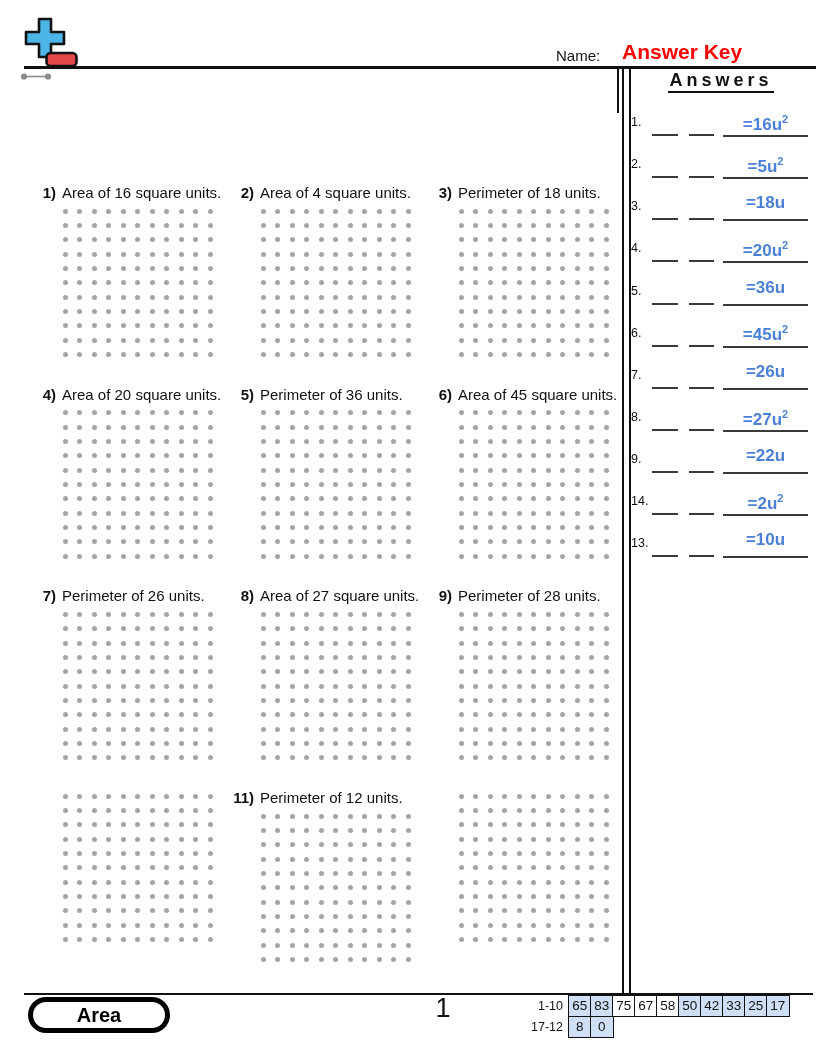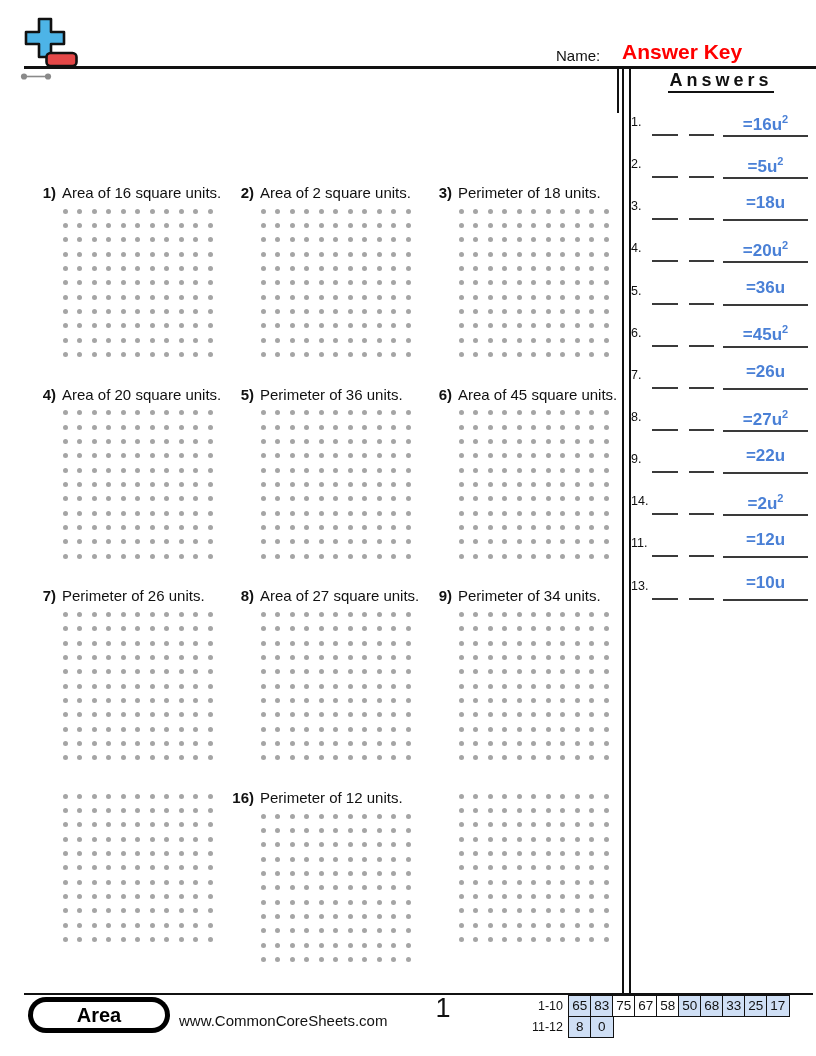--- a/index.html
+++ b/index.html
@@ -220,21 +220,21 @@
           <div class="dot" style="background: rgb(165, 165, 165);"></div>
           <div class="dot" style="background: rgb(165, 165, 165);"></div>
           <div class="dot" style="background: rgb(165, 165, 165);"></div>
           <div class="dot" style="background: rgb(165, 165, 165);"></div>
           <div class="dot" style="background: rgb(165, 165, 165);"></div>
         </div>
       </div>
       <div class="problem">
         <div class="p-head">
           <span class="p-num">2)</span>
-          <span class="p-text">Area of 2 square units.</span>
+          <span class="p-text">Area of 4 square units.</span>
         </div>
         <div class="dots" style="grid-template-columns: repeat(11, 14.5px); grid-auto-rows: 14.35px;">
           <div class="dot" style="background: rgb(165, 165, 165);"></div>
           <div class="dot" style="background: rgb(165, 165, 165);"></div>
           <div class="dot" style="background: rgb(165, 165, 165);"></div>
           <div class="dot" style="background: rgb(165, 165, 165);"></div>
           <div class="dot" style="background: rgb(165, 165, 165);"></div>
           <div class="dot" style="background: rgb(165, 165, 165);"></div>
           <div class="dot" style="background: rgb(165, 165, 165);"></div>
           <div class="dot" style="background: rgb(165, 165, 165);"></div>
@@ -1123,21 +1123,21 @@
           <div class="dot" style="background: rgb(165, 165, 165);"></div>
           <div class="dot" style="background: rgb(165, 165, 165);"></div>
           <div class="dot" style="background: rgb(165, 165, 165);"></div>
           <div class="dot" style="background: rgb(165, 165, 165);"></div>
           <div class="dot" style="background: rgb(165, 165, 165);"></div>
         </div>
       </div>
       <div class="problem">
         <div class="p-head">
           <span class="p-num">9)</span>
-          <span class="p-text">Perimeter of 34 units.</span>
+          <span class="p-text">Perimeter of 28 units.</span>
         </div>
         <div class="dots" style="grid-template-columns: repeat(11, 14.5px); grid-auto-rows: 14.35px;">
           <div class="dot" style="background: rgb(165, 165, 165);"></div>
           <div class="dot" style="background: rgb(165, 165, 165);"></div>
           <div class="dot" style="background: rgb(165, 165, 165);"></div>
           <div class="dot" style="background: rgb(165, 165, 165);"></div>
           <div class="dot" style="background: rgb(165, 165, 165);"></div>
           <div class="dot" style="background: rgb(165, 165, 165);"></div>
           <div class="dot" style="background: rgb(165, 165, 165);"></div>
           <div class="dot" style="background: rgb(165, 165, 165);"></div>
@@ -1376,21 +1376,21 @@
           <div class="dot" style="background: rgb(165, 165, 165);"></div>
           <div class="dot" style="background: rgb(165, 165, 165);"></div>
           <div class="dot" style="background: rgb(165, 165, 165);"></div>
           <div class="dot" style="background: rgb(165, 165, 165);"></div>
           <div class="dot" style="background: rgb(165, 165, 165);"></div>
           <div class="dot" style="background: rgb(165, 165, 165);"></div>
         </div>
       </div>
       <div class="problem">
         <div class="p-head">
-          <span class="p-num">16)</span>
+          <span class="p-num">11)</span>
           <span class="p-text">Perimeter of 12 units.</span>
         </div>
         <div class="dots" style="grid-template-columns: repeat(11, 14.5px); grid-auto-rows: 14.35px;">
           <div class="dot" style="background: rgb(165, 165, 165);"></div>
           <div class="dot" style="background: rgb(165, 165, 165);"></div>
           <div class="dot" style="background: rgb(165, 165, 165);"></div>
           <div class="dot" style="background: rgb(165, 165, 165);"></div>
           <div class="dot" style="background: rgb(165, 165, 165);"></div>
           <div class="dot" style="background: rgb(165, 165, 165);"></div>
           <div class="dot" style="background: rgb(165, 165, 165);"></div>
@@ -1695,53 +1695,46 @@
         <span class="a-blank a-b2"></span>
         <span class="a-line"><span class="a-val" style="color: rgb(74, 128, 214);">=22u</span></span>
       </div>
       <div class="answer-item">
         <span class="a-num">14.</span>
         <span class="a-blank a-b1"></span>
         <span class="a-blank a-b2"></span>
         <span class="a-line"><span class="a-val" style="color: rgb(74, 128, 214);">=2u<sup>2</sup></span></span>
       </div>
       <div class="answer-item">
-        <span class="a-num">11.</span>
-        <span class="a-blank a-b1"></span>
-        <span class="a-blank a-b2"></span>
-        <span class="a-line"><span class="a-val" style="color: rgb(74, 128, 214);">=12u</span></span>
-      </div>
-      <div class="answer-item">
         <span class="a-num">13.</span>
         <span class="a-blank a-b1"></span>
         <span class="a-blank a-b2"></span>
         <span class="a-line"><span class="a-val" style="color: rgb(74, 128, 214);">=10u</span></span>
       </div>
     </div>
 
   <div class="footer-line"></div>
   <div class="math-pill">
     <div class="math-pill-inner">Area</div>
   </div>
-  <div class="site">www.CommonCoreSheets.com</div>
   <div class="page-num">1</div>
   <div class="score">
       <div class="score-row">
         <div class="score-label">1-10</div>
         <div class="score-cell" style="background: rgb(207, 223, 245);">65</div>
         <div class="score-cell" style="background: rgb(207, 223, 245);">83</div>
         <div class="score-cell">75</div>
         <div class="score-cell">67</div>
         <div class="score-cell">58</div>
         <div class="score-cell" style="background: rgb(207, 223, 245);">50</div>
-        <div class="score-cell" style="background: rgb(207, 223, 245);">68</div>
+        <div class="score-cell" style="background: rgb(207, 223, 245);">42</div>
         <div class="score-cell" style="background: rgb(207, 223, 245);">33</div>
         <div class="score-cell" style="background: rgb(207, 223, 245);">25</div>
         <div class="score-cell" style="background: rgb(207, 223, 245);">17</div>
       </div>
       <div class="score-row">
-        <div class="score-label">11-12</div>
+        <div class="score-label">17-12</div>
         <div class="score-cell" style="background: rgb(207, 223, 245);">8</div>
         <div class="score-cell" style="background: rgb(207, 223, 245);">0</div>
       </div>
     </div>
 
 </div>
 
 </body></html>

